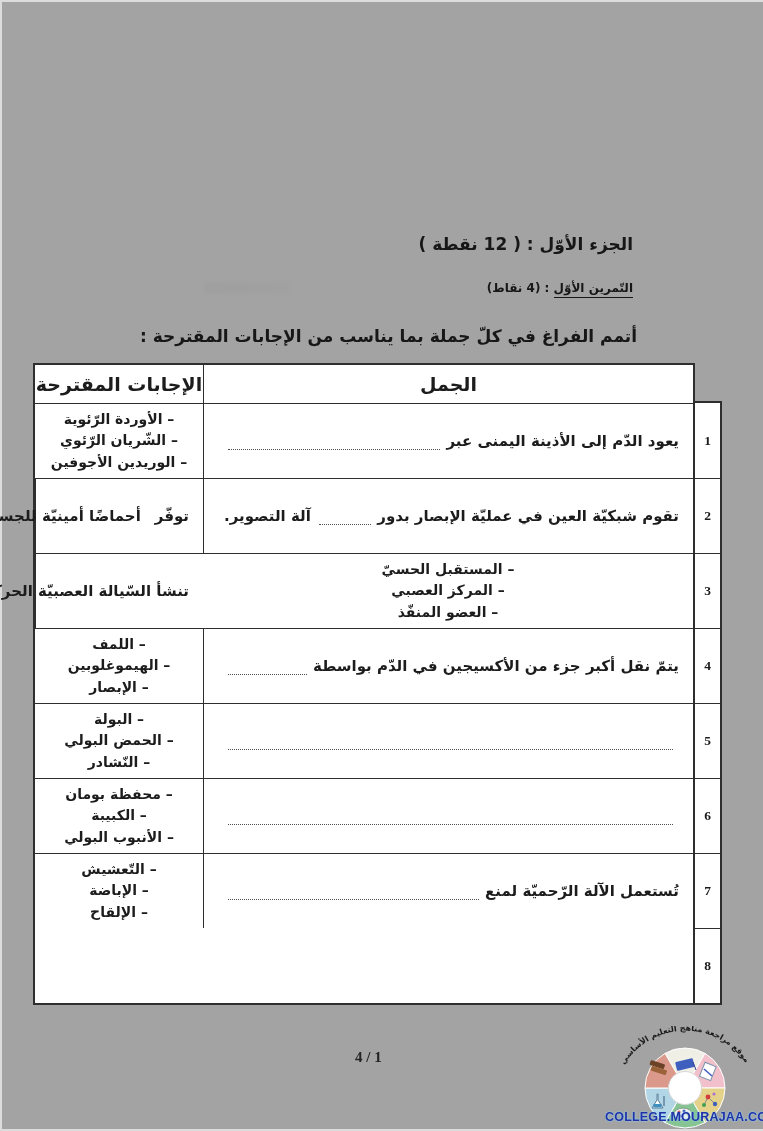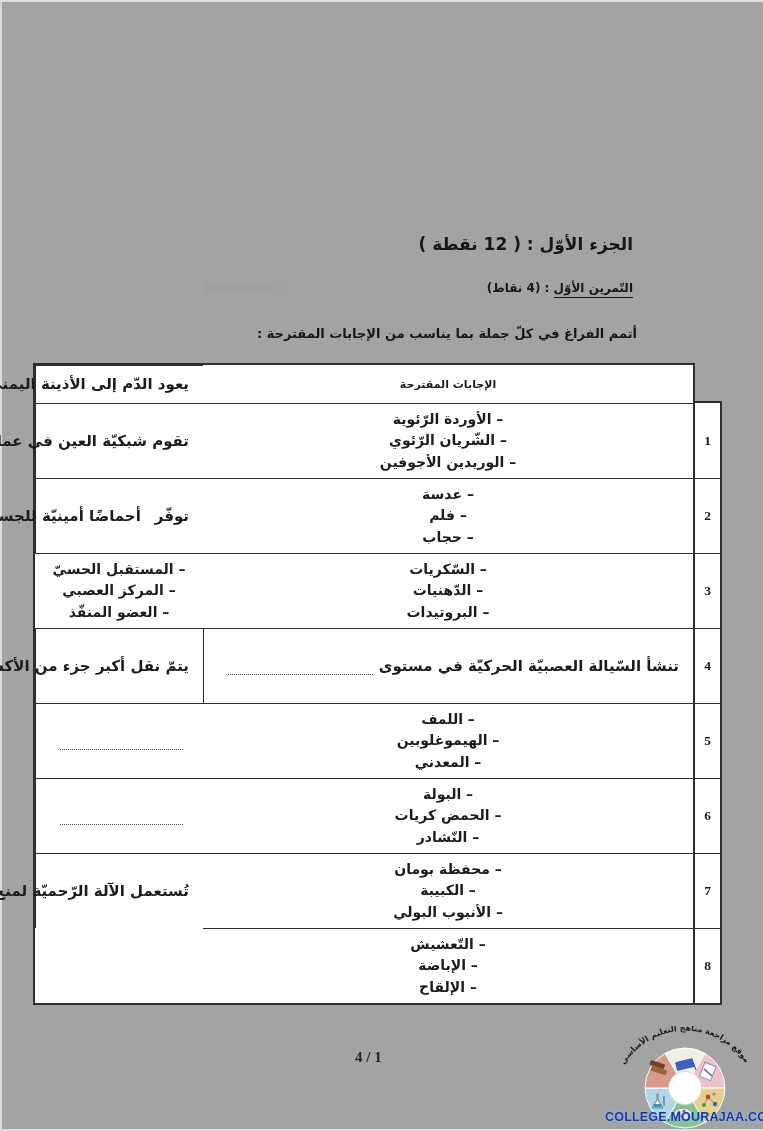--- a/index.html
+++ b/index.html
@@ -9,21 +9,21 @@
     box-shadow: inset 0 0 0 2px #dcdcdc;
     font-family:"DejaVu Sans", sans-serif;
     color:#1c1c1c;
     padding-left:8px;
   }
   
   .hline { position:absolute; direction:rtl; text-align:right; white-space:nowrap; font-weight:bold; color:#171717; }
   .h-part { top:234px; right:138px; font-size:17px; }
   .h-ex   { top:281px; right:138px; font-size:12px; }
   .h-ex .u { border-bottom:1.8px solid #171717; padding-bottom:2px; }
-  .h-instr{ top:326px; right:134px; font-size:13px;text-align:center; }
+  .h-instr{ top:326px; right:134px; font-size:17px;text-align:center; }
 
   
   .ghost { position:absolute; pointer-events:none; filter:blur(2px); opacity:.8; }
   .g1 { left:300px; top:415px; width:295px; height:12px;
         background:linear-gradient(90deg, rgba(125,125,125,.22), rgba(140,140,140,.30) 40%, rgba(125,125,125,.18)); }
   .g2 { left:330px; top:433px; width:180px; height:9px;
         background:linear-gradient(90deg, rgba(135,135,135,.20), rgba(135,135,135,.26)); }
   .g3 { left:205px; top:283px; width:85px; height:10px;
         background:linear-gradient(90deg, rgba(140,140,140,.22), rgba(140,140,140,.16)); }
 
@@ -33,21 +33,21 @@
     display:grid; direction:rtl;
     grid-template-columns:1fr 168px;
     grid-template-rows:38px repeat(8, 75px);
     border:2px solid #2e2e2e; box-sizing:border-box;
     background:#fff;
   }
   .cell { box-sizing:border-box; min-width:0; }
   .c-sent { border-left:1.5px solid #2e2e2e; }
   .body-row { border-top:1.5px solid #2e2e2e; }
   .head { display:flex; align-items:center; justify-content:center;
-          font-weight:bold; font-size:11px; }
+          font-weight:bold; font-size:19px; }
   .c-sent.cell-body {
     display:flex; align-items:center;
     padding:0 14px 0 20px; direction:rtl;
     font-weight:bold; font-size:15px; line-height:1.35;
   }
   .s-before, .s-after { white-space:nowrap; flex:0 0 auto; }
   .s-after { padding-right:4px; }
   .dots { flex:1 1 24px; height:2px; align-self:center; margin:14px 6px 0 4px;
           border-bottom:1.6px dotted #4c4c4c; }
   .c-ans.cell-body {
@@ -86,57 +86,48 @@
 
   <div class="ghost g1"></div>
   <div class="ghost g2"></div>
   <div class="ghost g3"></div>
 
   <div class="hline h-part">الجزء الأوّل : ( 12 نقطة )</div>
   <div class="hline h-ex"><span class="u">التّمرين الأوّل</span><span> : (4 نقاط)</span></div>
   <div class="hline h-instr">أتمم الفراغ في كلّ جملة بما يناسب من الإجابات المقترحة :</div>
 
   <div class="main-table">
+    <div class="cell c-sent head">الجمل</div>
     <div class="cell c-ans head">الإجابات المقترحة</div>
 
   <div class="cell c-sent cell-body body-row">
     <span class="s-before">يعود الدّم إلى الأذينة اليمنى عبر</span>
     <span class="dots"></span>
 
   </div>
 
   <div class="cell c-ans cell-body body-row">
         <div class="ans-item">– الأوردة الرّئوية</div>
         <div class="ans-item">– الشّريان الرّئوي</div>
         <div class="ans-item">– الوريدين الأجوفين</div>
       </div>
 
   <div class="cell c-sent cell-body body-row">
     <span class="s-before">تقوم شبكيّة العين في عمليّة الإبصار بدور</span>
     <span class="dots"></span>
     <span class="s-after">آلة التصوير.</span>
   </div>
 
-  <div class="cell c-ans cell-body body-row">
-        <div class="ans-item">– عدسة</div>
-        <div class="ans-item">– فلم</div>
-        <div class="ans-item">– حجاب</div>
-      </div>
 
   <div class="cell c-sent cell-body body-row">
     <span class="s-before">توفّر</span>
     <span class="dots"></span>
     <span class="s-after">أحماضًا أمينيّة للجسم.</span>
   </div>
 
-  <div class="cell c-ans cell-body body-row">
-        <div class="ans-item">– السّكريات</div>
-        <div class="ans-item">– الدّهنيات</div>
-        <div class="ans-item">– البروتيدات</div>
-      </div>
 
   <div class="cell c-ans cell-body body-row">
         <div class="ans-item">– المستقبل الحسيّ</div>
         <div class="ans-item">– المركز العصبي</div>
         <div class="ans-item">– العضو المنفّذ</div>
       </div>
 
   <div class="cell c-sent cell-body body-row">
     <span class="s-before">تنشأ السّيالة العصبيّة الحركيّة في مستوى</span>
     <span class="dots"></span>
@@ -145,31 +136,31 @@
 
   <div class="cell c-sent cell-body body-row">
     <span class="s-before">يتمّ نقل أكبر جزء من الأكسيجين في الدّم بواسطة</span>
     <span class="dots"></span>
 
   </div>
 
   <div class="cell c-ans cell-body body-row">
         <div class="ans-item">– اللمف</div>
         <div class="ans-item">– الهيموغلوبين</div>
-        <div class="ans-item">– المعدني</div>
+        <div class="ans-item">– الإبصار</div>
       </div>
 
   <div class="cell c-sent cell-body body-row">
     <span class="dots"></span>
 
   </div>
 
   <div class="cell c-ans cell-body body-row">
         <div class="ans-item">– البولة</div>
-        <div class="ans-item">– الحمض كريات</div>
+        <div class="ans-item">– الحمض البولي</div>
         <div class="ans-item">– النّشادر</div>
       </div>
 
   <div class="cell c-sent cell-body body-row">
     <span class="dots"></span>
 
   </div>
 
   <div class="cell c-ans cell-body body-row">
         <div class="ans-item">– محفظة بومان</div>

